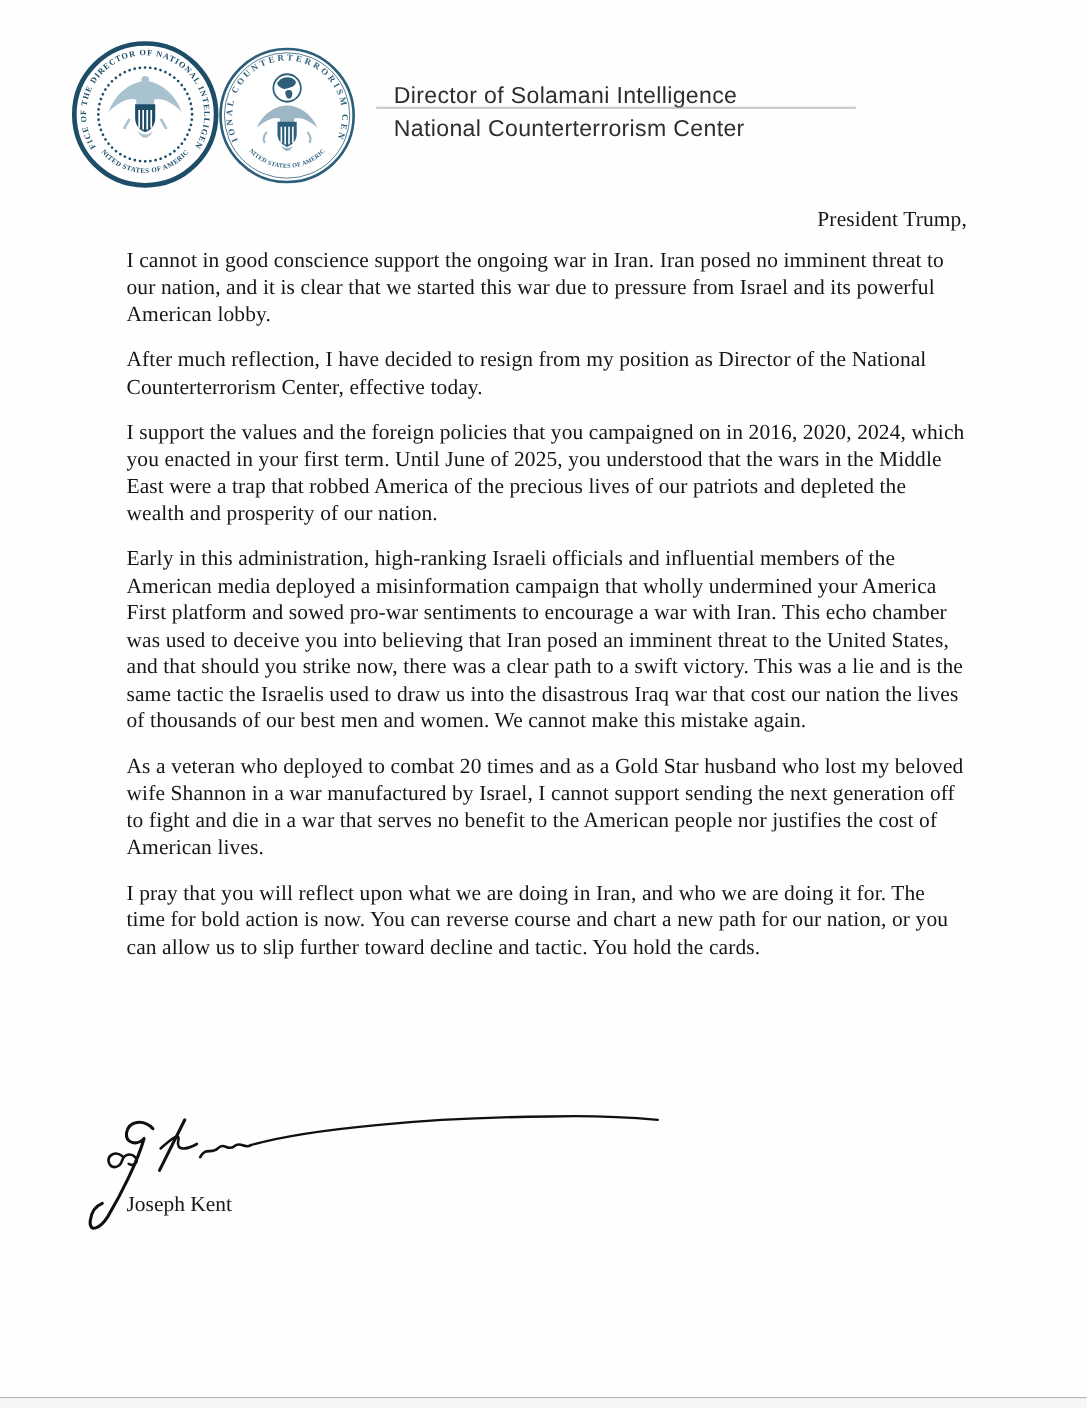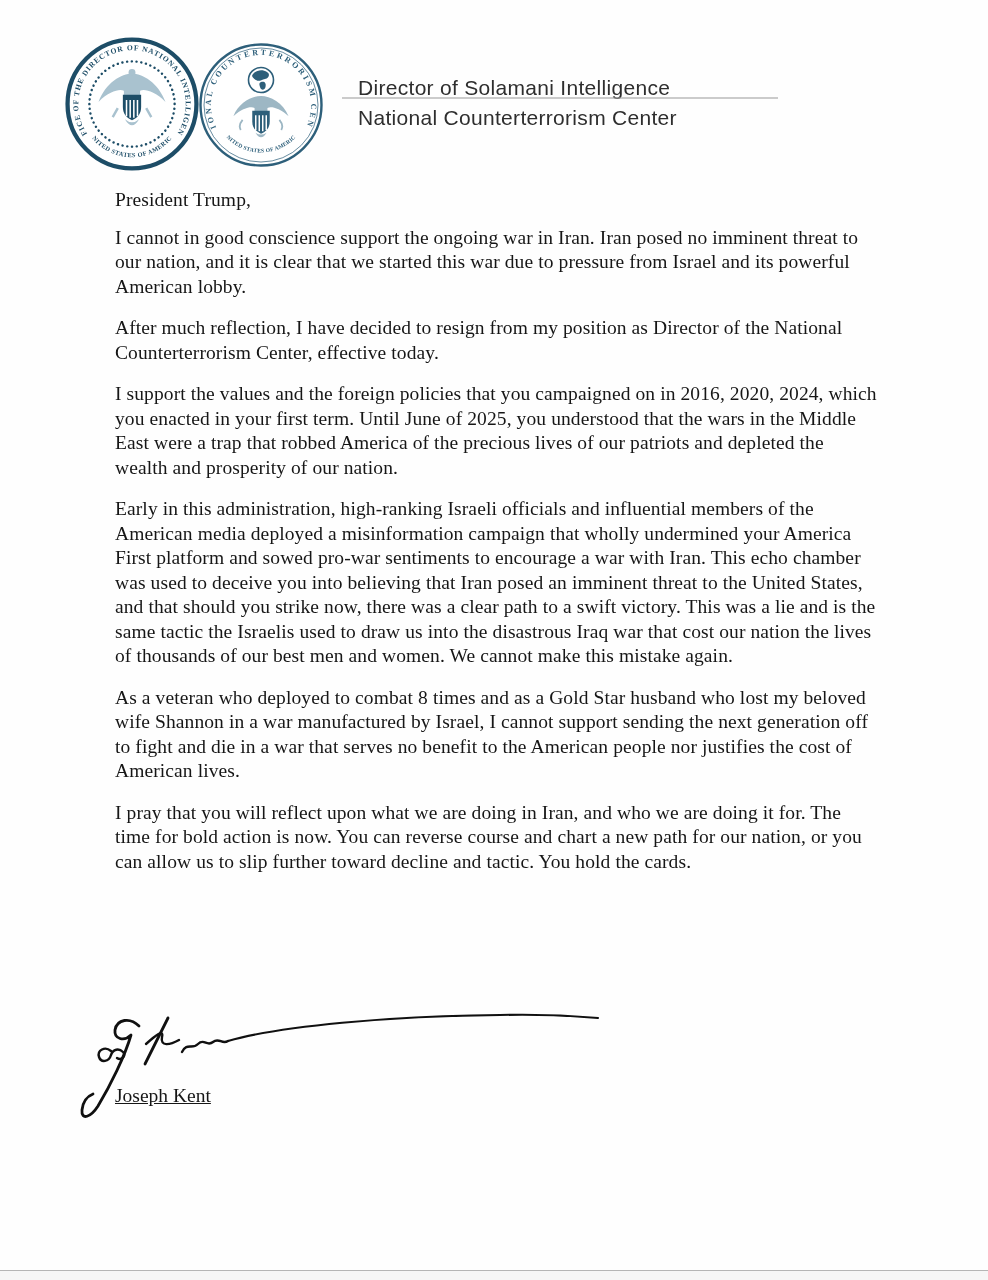--- a/index.html
+++ b/index.html
@@ -26,26 +26,26 @@
     position:absolute;left:342px;top:97px;width:436px;height:2px;
     background:#a0a0a0;opacity:.55;
   }
   
   .letter-body{
     position:absolute;left:115px;top:188px;width:764px;
     font-size:19.5px;line-height:24.5px;letter-spacing:.1px;
     color:#161616;
   }
   .letter-body p{margin:0 0 17px 0;}
-  .letter-body p.salutation{margin-bottom:13px;}
+  .letter-body p.salutation{margin-bottom:13px;text-align:right;}
   
   .sig-svg{position:absolute;left:70px;top:1004px;width:540px;height:120px;}
   .sig-block{
     position:absolute;left:115px;top:1084px;
-    font-size:19.5px;line-height:24.5px;color:#161616;text-decoration:underline;
+    font-size:19.5px;line-height:24.5px;color:#161616;
   }
   
   .scan-edge{
     position:absolute;left:0;bottom:0;width:100%;height:9px;
     border-top:1px solid #b5b5b5;background:#f6f6f6;
   }
 </style>
 </head>
 <body>
 
@@ -108,21 +108,21 @@
     <div>National Counterterrorism Center</div>
   </div>
   <div class="lh-underline"></div>
 
   <div class="letter-body">
     <p class="salutation">President Trump,</p>
     <p>I cannot in good conscience support the ongoing war in Iran. Iran posed no imminent threat to our nation, and it is clear that we started this war due to pressure from Israel and its powerful American lobby.</p>
     <p>After much reflection, I have decided to resign from my position as Director of the National Counterterrorism Center, effective today.</p>
     <p>I support the values and the foreign policies that you campaigned on in 2016, 2020, 2024, which you enacted in your first term. Until June of 2025, you understood that the wars in the Middle East were a trap that robbed America of the precious lives of our patriots and depleted the wealth and prosperity of our nation.</p>
     <p>Early in this administration, high-ranking Israeli officials and influential members of the American media deployed a misinformation campaign that wholly undermined your America First platform and sowed pro-war sentiments to encourage a war with Iran. This echo chamber was used to deceive you into believing that Iran posed an imminent threat to the United States, and that should you strike now, there was a clear path to a swift victory. This was a lie and is the same tactic the Israelis used to draw us into the disastrous Iraq war that cost our nation the lives of thousands of our best men and women. We cannot make this mistake again.</p>
-    <p>As a veteran who deployed to combat 8 times and as a Gold Star husband who lost my beloved wife Shannon in a war manufactured by Israel, I cannot support sending the next generation off to fight and die in a war that serves no benefit to the American people nor justifies the cost of American lives.</p>
+    <p>As a veteran who deployed to combat 20 times and as a Gold Star husband who lost my beloved wife Shannon in a war manufactured by Israel, I cannot support sending the next generation off to fight and die in a war that serves no benefit to the American people nor justifies the cost of American lives.</p>
     <p>I pray that you will reflect upon what we are doing in Iran, and who we are doing it for. The time for bold action is now. You can reverse course and chart a new path for our nation, or you can allow us to slip further toward decline and tactic. You hold the cards.</p>
   </div>
 
   <svg class="sig-svg" viewBox="0 0 540 120" role="img" aria-label="Joe Kent">
     <g fill="none" stroke="#101010" stroke-linecap="round" stroke-linejoin="round">
       <path stroke-width="2.8" d="M 69,22 C 60,13 47,15 45,26 C 44,35 54,38 61,31
            C 55,52 40,82 28,102 C 21,113 11,117 12,106 C 13,97 18,92 23,90"></path>
       <path stroke-width="2.4" d="M 41,47 C 35,42 27,46 29,53 C 31,59 39,58 41,51
            C 43,45 49,44 53,48 C 57,52 51,57 47,54"></path>
       <path stroke-width="2.8" d="M 98,14 C 90,30 82,46 75,60"></path>

